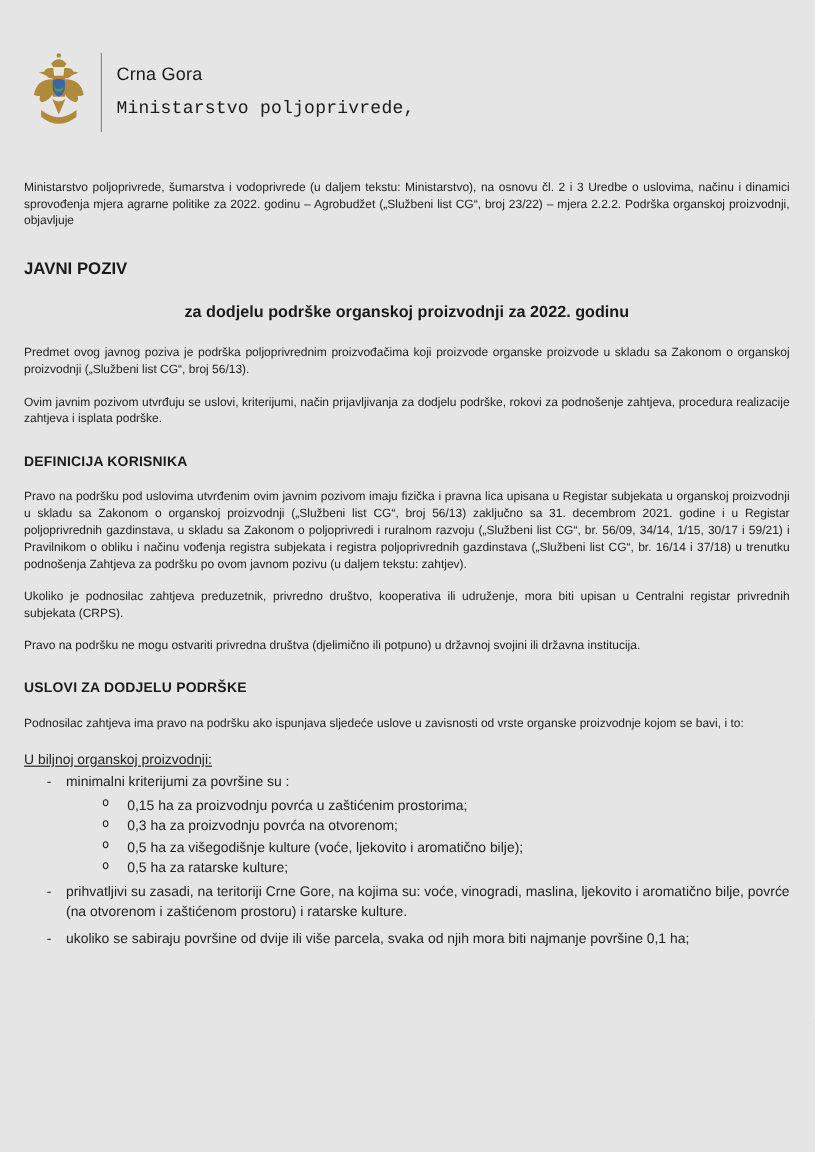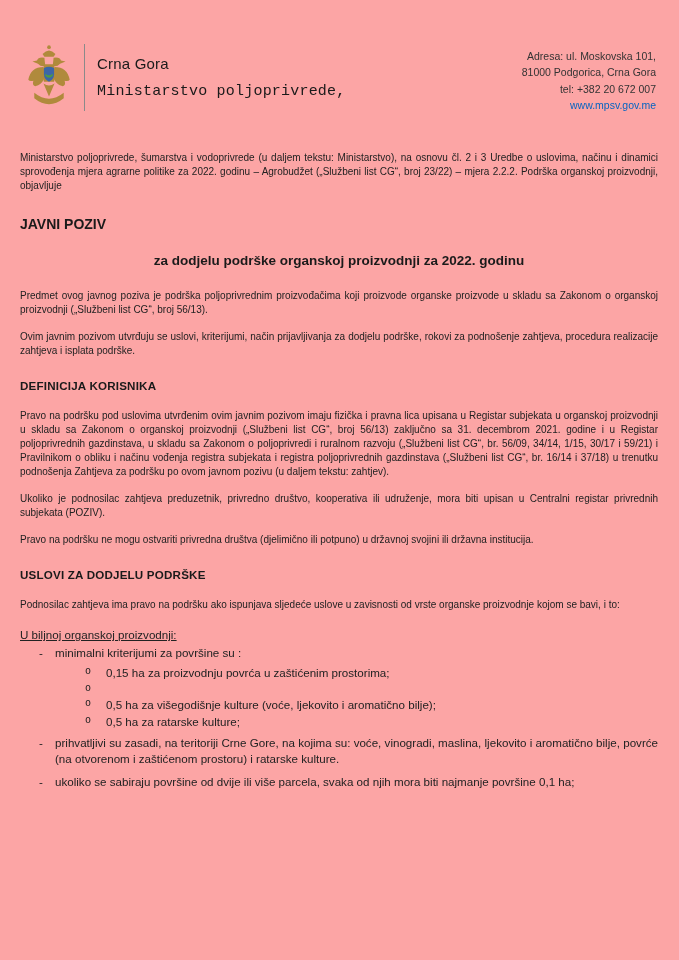--- a/index.html
+++ b/index.html
@@ -7,21 +7,21 @@
     width: 679px; height: 960px;
     background: #ffffff;
     font-family: "Liberation Sans", sans-serif;
     color: #222222;
   }
   .page {
     width: 679px; height: 960px;
     padding: 42px 21px 8px 20px;
     box-sizing: border-box;
     overflow: hidden;
-    background: #fca5a5;
+    background: #e5e5e5;
   }
 
   
   .letterhead {
     display: flex;
     justify-content: space-between;
     align-items: stretch;
     margin: 0 2px 38px 6px;
   }
   .letterhead-left { display: flex; align-items: center; }
@@ -91,60 +91,55 @@
           <path d="M19.5 27 Q25 24.5 30.5 27 L30.5 34 Q30.5 39.5 25 42 Q19.5 39.5 19.5 34 Z" fill="#3c66a8"></path>
           <path d="M21 33 Q25 37 29 33 L29 35.5 Q25 40 21 35.5 Z" fill="#4e9a45"></path>
         </svg>
       </div>
       <div class="vdivider"></div>
       <div class="org">
         <div class="org-country">Crna Gora</div>
         <div class="org-name">Ministarstvo poljoprivrede,</div>
       </div>
     </div>
-    <div class="contact">
-      <div>Adresa: ul. Moskovska 101,</div>
-      <div>81000 Podgorica, Crna Gora</div>
-      <div>tel: +382 20 672 007</div>
-      <a class="website" href="#">www.mpsv.gov.me</a>
-    </div>
   </header>
 
   <main>
     <p class="para">Ministarstvo poljoprivrede, šumarstva i vodoprivrede (u daljem tekstu: Ministarstvo), na osnovu čl. 2 i 3 Uredbe o uslovima, načinu i dinamici sprovođenja mjera agrarne politike za 2022. godinu – Agrobudžet („Službeni list CG“, broj 23/22) – mjera 2.2.2. Podrška organskoj proizvodnji, objavljuje</p>
 
     <h1 class="title">JAVNI POZIV</h1>
     <h2 class="subtitle">za dodjelu podrške organskoj proizvodnji za 2022. godinu</h2>
 
     <p class="para">Predmet ovog javnog poziva je podrška poljoprivrednim proizvođačima koji proizvode organske proizvode u skladu sa Zakonom o organskoj proizvodnji („Službeni list CG“, broj 56/13).</p>
     <p class="para">Ovim javnim pozivom utvrđuju se uslovi, kriterijumi, način prijavljivanja za dodjelu podrške, rokovi za podnošenje zahtjeva, procedura realizacije zahtjeva i isplata podrške.</p>
 
     <h3 class="section-heading">DEFINICIJA KORISNIKA</h3>
 
     <p class="para">Pravo na podršku pod uslovima utvrđenim ovim javnim pozivom imaju fizička i pravna lica upisana u Registar subjekata u organskoj proizvodnji u skladu sa Zakonom o organskoj proizvodnji („Službeni list CG“, broj 56/13) zaključno sa 31. decembrom 2021. godine i u Registar poljoprivrednih gazdinstava, u skladu sa Zakonom o poljoprivredi i ruralnom razvoju („Službeni list CG“, br. 56/09, 34/14, 1/15, 30/17 i 59/21) i Pravilnikom o obliku i načinu vođenja registra subjekata i registra poljoprivrednih gazdinstava („Službeni list CG“, br. 16/14 i 37/18) u trenutku podnošenja Zahtjeva za podršku po ovom javnom pozivu (u daljem tekstu: zahtjev).</p>
-    <p class="para">Ukoliko je podnosilac zahtjeva preduzetnik, privredno društvo, kooperativa ili udruženje, mora biti upisan u Centralni registar privrednih subjekata (POZIV).</p>
+    <p class="para">Ukoliko je podnosilac zahtjeva preduzetnik, privredno društvo, kooperativa ili udruženje, mora biti upisan u Centralni registar privrednih subjekata (CRPS).</p>
     <p class="para">Pravo na podršku ne mogu ostvariti privredna društva (djelimično ili potpuno) u državnoj svojini ili državna institucija.</p>
 
     <h3 class="section-heading">USLOVI ZA DODJELU PODRŠKE</h3>
 
     <p class="para">Podnosilac zahtjeva ima pravo na podršku ako ispunjava sljedeće uslove u zavisnosti od vrste organske proizvodnje kojom se bavi, i to:</p>
 
     <p class="list-title">U  biljnoj organskoj proizvodnji:</p>
 
     <div class="bullet">
       <span class="marker">-</span>
       <span class="btext">minimalni kriterijumi za površine su :</span>
     </div>
 
     <div class="sub-bullet">
       <span class="marker">o</span>
       <span class="btext">0,15 ha za proizvodnju povrća u zaštićenim prostorima;</span>
     </div>
     <div class="sub-bullet">
       <span class="marker">o</span>
+      <span class="btext">0,3 ha za proizvodnju povrća na otvorenom;</span>
     </div>
     <div class="sub-bullet">
       <span class="marker">o</span>
       <span class="btext">0,5 ha za višegodišnje kulture (voće, ljekovito i aromatično bilje);</span>
     </div>
     <div class="sub-bullet">
       <span class="marker">o</span>
       <span class="btext">0,5 ha za ratarske kulture;</span>
     </div>
 

